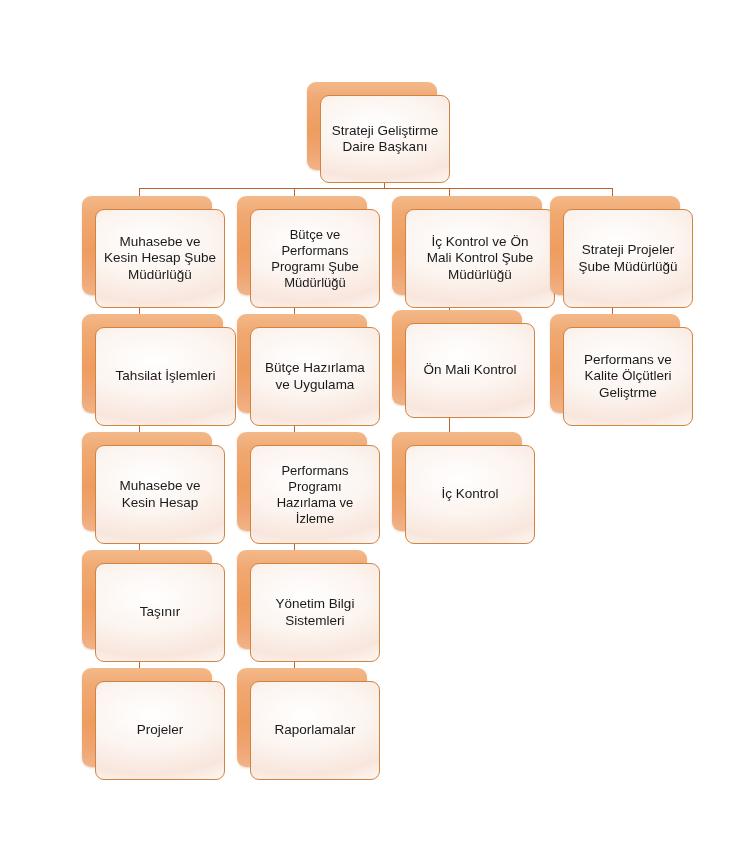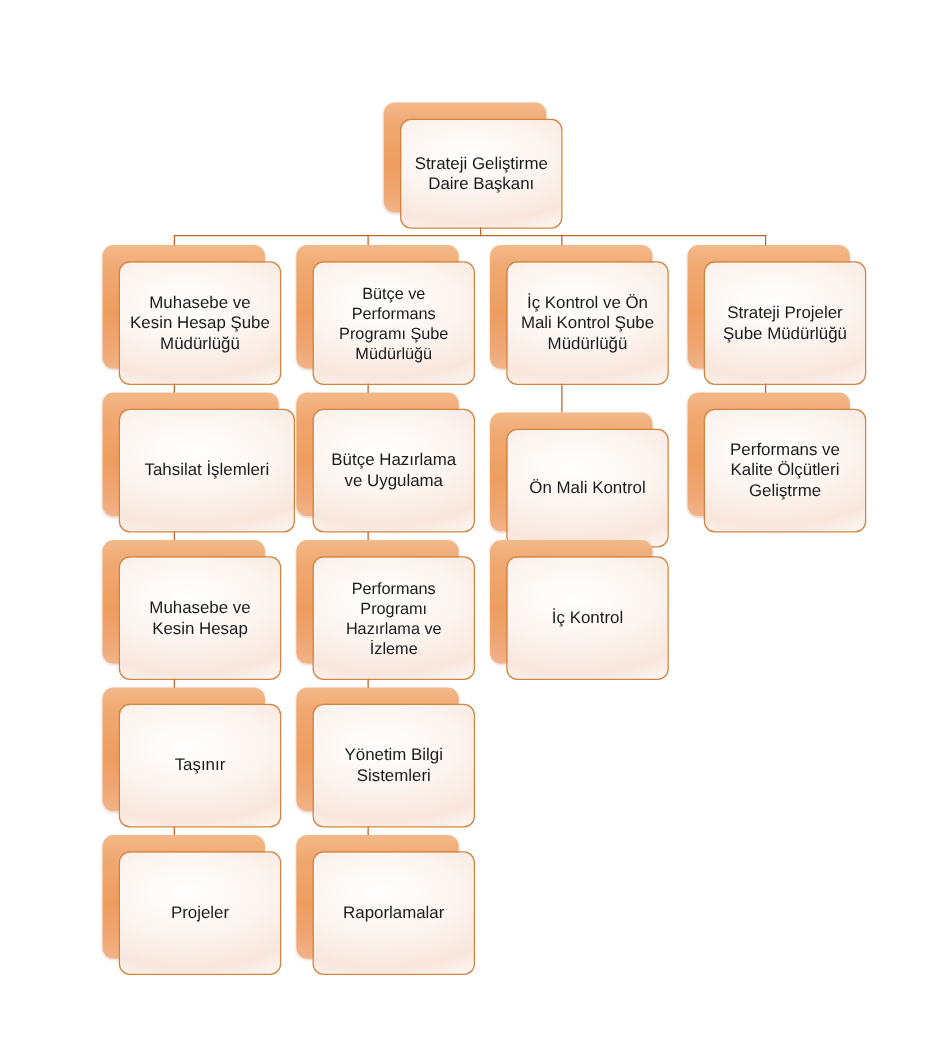--- a/index.html
+++ b/index.html
@@ -134,21 +134,21 @@
   <div class="node small-text" style="left:237px; top:186px; width:143px; height:112px;">
     <div class="plate"></div>
     <div class="card">
       <span class="label">Bütçe ve
 Performans
 Programı Şube
 Müdürlüğü</span>
     </div>
   </div>
 
-  <div class="node" style="left:392px; top:186px; width:143px; height:112px;">
+  <div class="node" style="left:392px; top:186px; width:143px; height:112px;padding-left:20px;">
     <div class="plate"></div>
     <div class="card">
       <span class="label">İç Kontrol ve Ön
 Mali Kontrol Şube
 Müdürlüğü</span>
     </div>
   </div>
 
   <div class="node" style="left:550px; top:186px; width:143px; height:112px;">
     <div class="plate"></div>
@@ -166,21 +166,21 @@
   </div>
 
   <div class="node" style="left:237px; top:304px; width:143px; height:112px;">
     <div class="plate"></div>
     <div class="card">
       <span class="label">Bütçe Hazırlama
 ve Uygulama</span>
     </div>
   </div>
 
-  <div class="node" style="left:392px; top:320px; width:143px; height:108px;">
+  <div class="node" style="left:392px; top:300px; width:143px; height:108px;">
     <div class="plate"></div>
     <div class="card">
       <span class="label">Ön Mali Kontrol</span>
     </div>
   </div>
 
   <div class="node" style="left:550px; top:304px; width:143px; height:112px;">
     <div class="plate"></div>
     <div class="card">
       <span class="label">Performans ve

